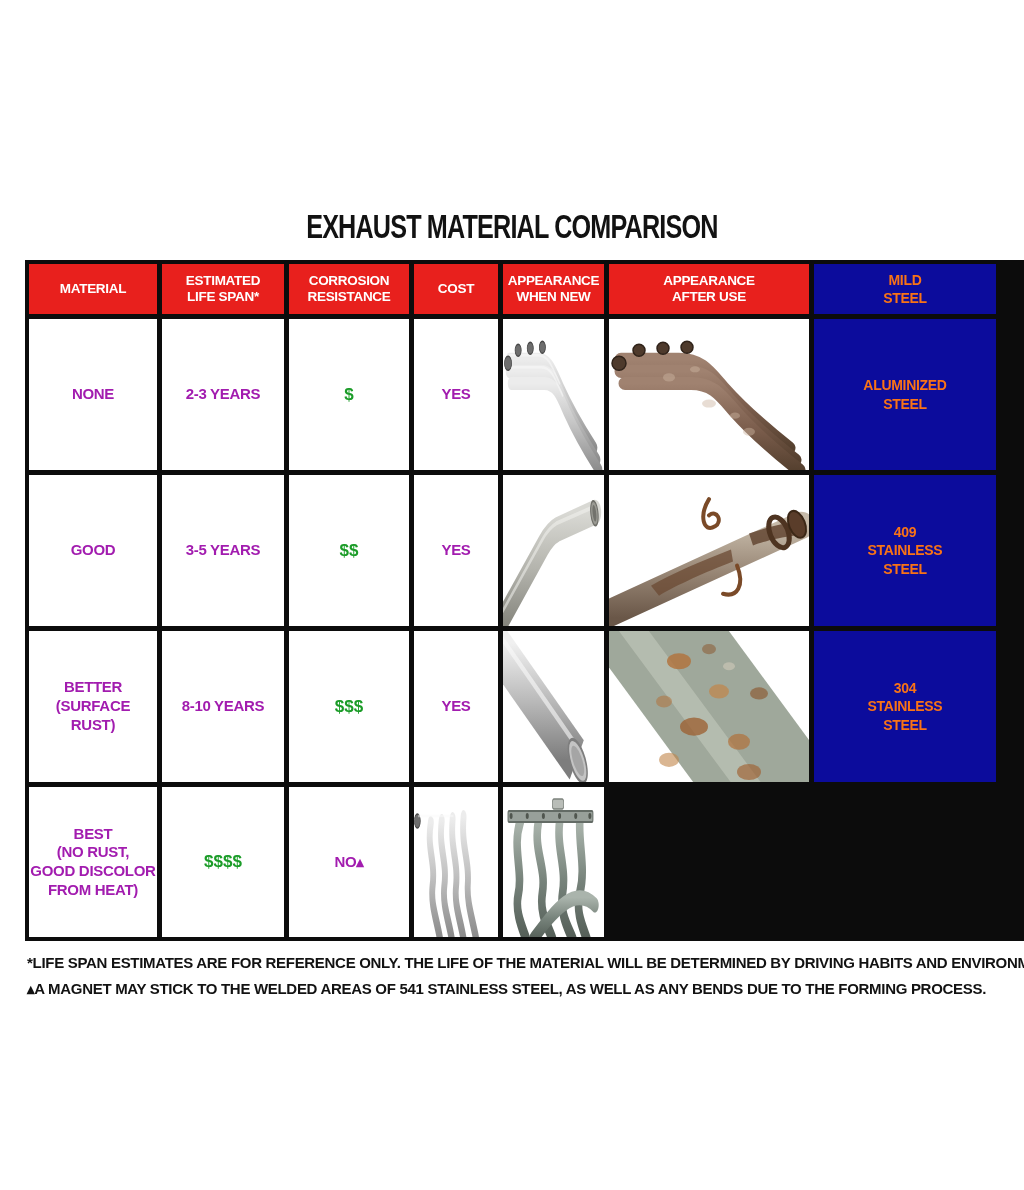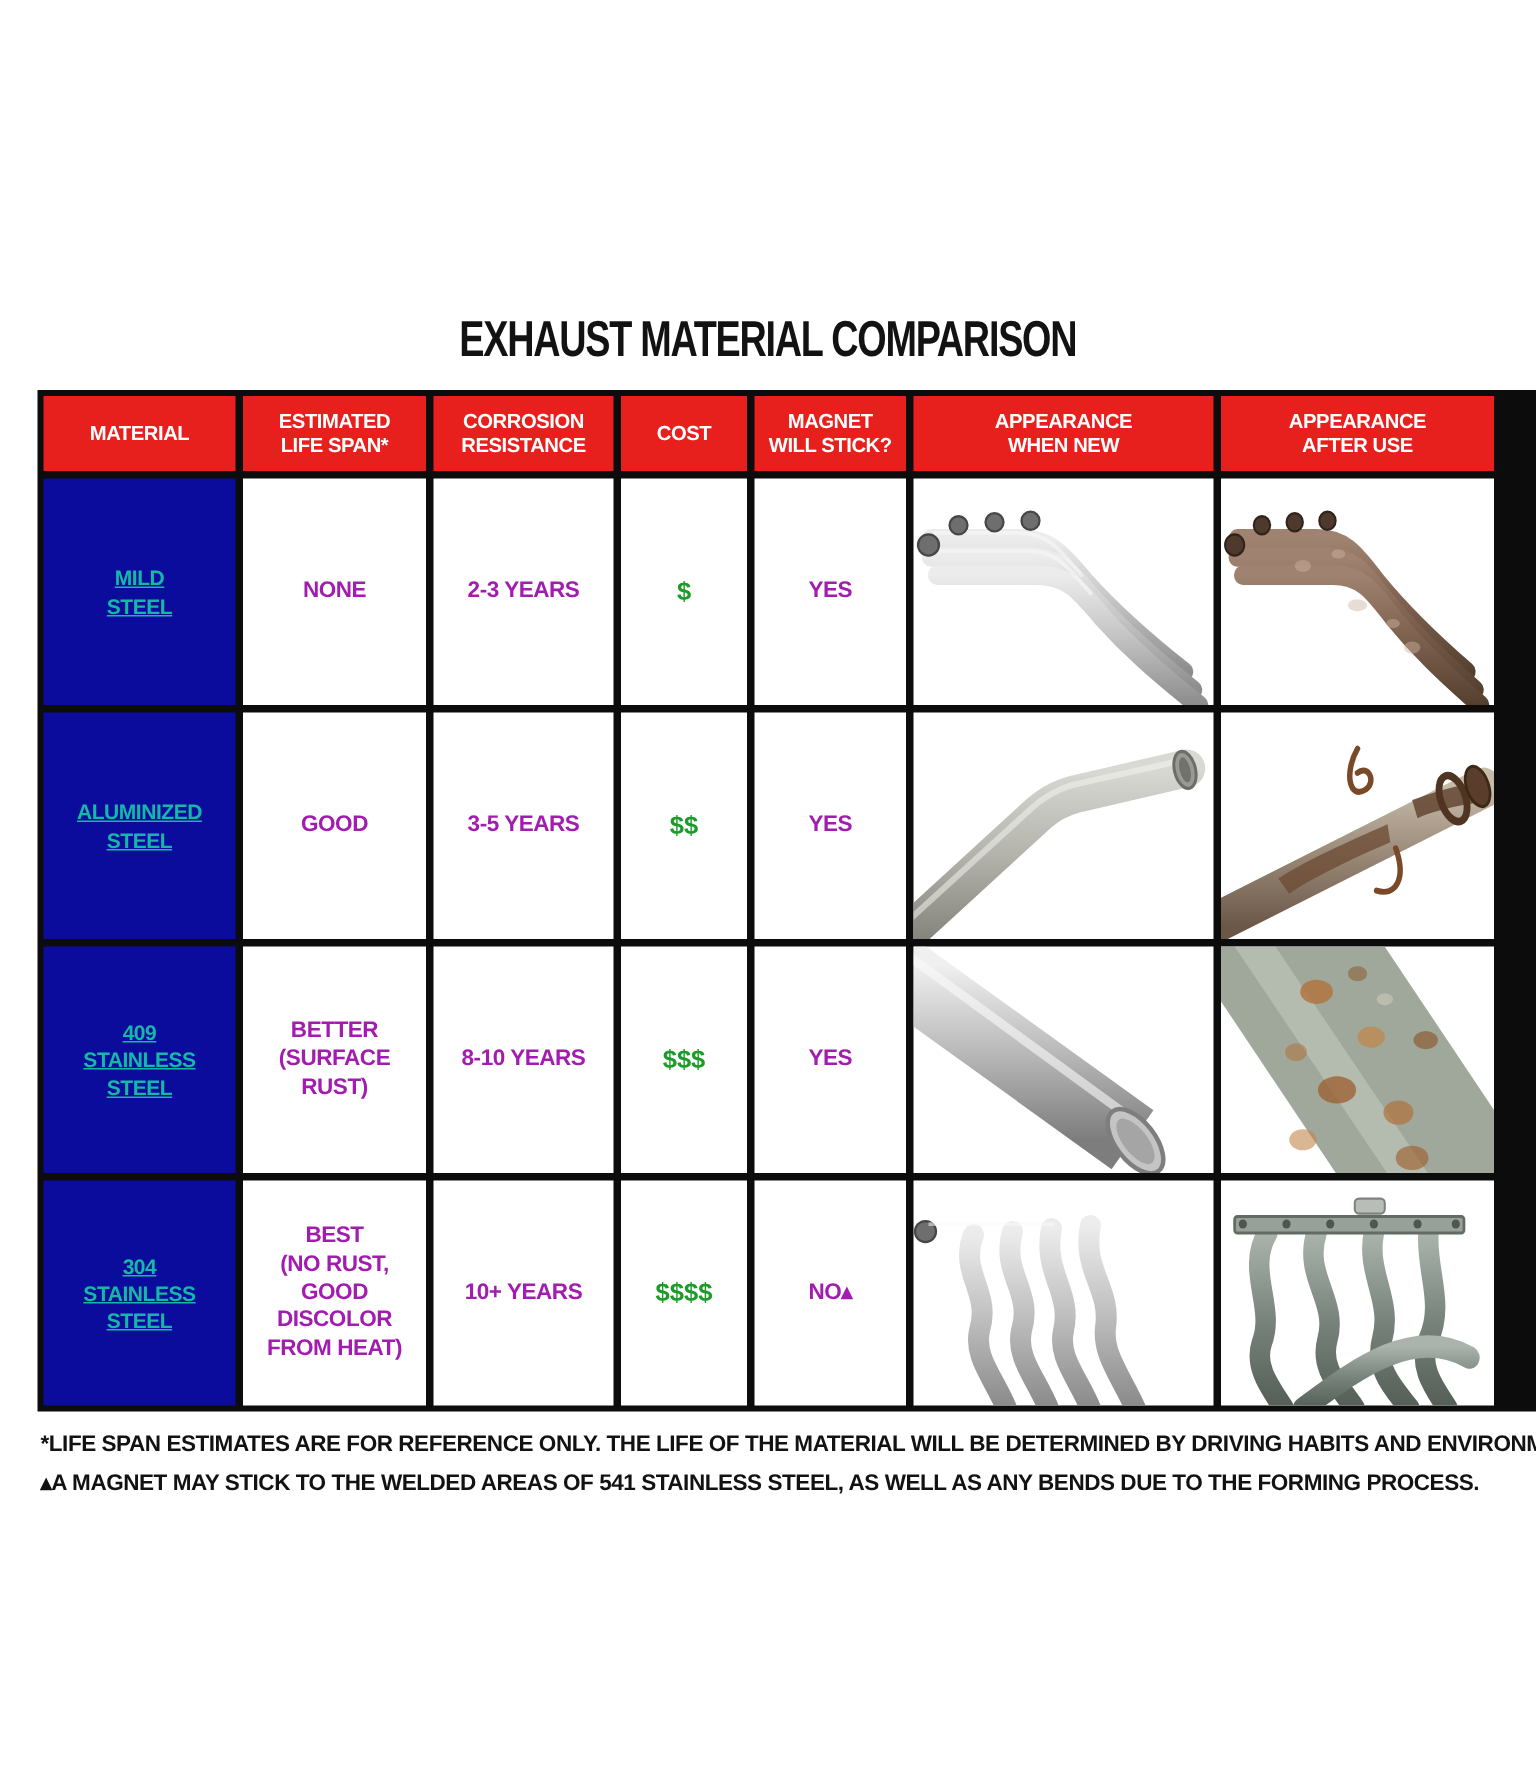--- a/index.html
+++ b/index.html
@@ -16,21 +16,21 @@
                 grid-template-rows:50px 151px 151px 151px 150px;
                 gap:5px; padding:4px; }
 
   .th { background:#e8201d; color:#ffffff; display:flex; align-items:center; justify-content:center;
         text-align:center; font-weight:700; font-size:13.5px; line-height:1.15;
         white-space:pre-line; letter-spacing:-0.3px; }
 
   .td { background:#ffffff; color:#a21caf; display:flex; align-items:center; justify-content:center;
         text-align:center; font-weight:700; font-size:15px; line-height:1.25;
         white-space:pre-line; letter-spacing:-0.3px; }
-  .td.mat  { background:#0c0c9c; color:#14b8a6; font-size:14px; line-height:1.3;text-decoration:underline; }
+  .td.mat  { background:#0c0c9c; color:#f97316; font-size:14px; line-height:1.3; }
   .td.cost { color:#1b9c28; font-size:17px; letter-spacing:0; }
   .td.photo { padding:0; overflow:hidden; background:#ffffff; }
   .td.photo svg { display:block; width:100%; height:100%; }
 
   .footnotes { position:absolute; left:27px; top:946px; width:975px; color:#121212;
                font-weight:700; font-size:15px; line-height:1.7; letter-spacing:-0.3px; }
   .footnote { white-space:nowrap; }
 </style>
 </head>
 <body>
@@ -42,22 +42,20 @@
   </div>
 
   <div class="comp-table">
 
     <div class="th">MATERIAL</div>
     <div class="th">ESTIMATED
 LIFE SPAN*</div>
     <div class="th">CORROSION
 RESISTANCE</div>
     <div class="th">COST</div>
-    <div class="th">MAGNET
-WILL STICK?</div>
     <div class="th">APPEARANCE
 WHEN NEW</div>
     <div class="th">APPEARANCE
 AFTER USE</div>
 
     <div class="td mat">MILD
 STEEL</div>
     <div class="td">NONE</div>
     <div class="td">2-3 YEARS</div>
     <div class="td cost">$</div>
@@ -201,21 +199,20 @@
       </svg>
     </div>
 
     <div class="td mat">304
 STAINLESS
 STEEL</div>
     <div class="td">BEST
 (NO RUST,
 GOOD DISCOLOR
 FROM HEAT)</div>
-    <div class="td">10+ YEARS</div>
     <div class="td cost">$$$$</div>
     <div class="td">NO▴</div>
     <div class="td photo" title="New 304 stainless steel headers">
       <svg viewBox="0 0 200 150" preserveAspectRatio="none">
         <defs>
           <linearGradient id="gG" x1="0" y1="0" x2="0" y2="1">
             <stop offset="0" stop-color="#ececec"></stop>
               <stop offset="0.45" stop-color="#c2c2c2"></stop>
               <stop offset="1" stop-color="#898989"></stop>
           </linearGradient>

